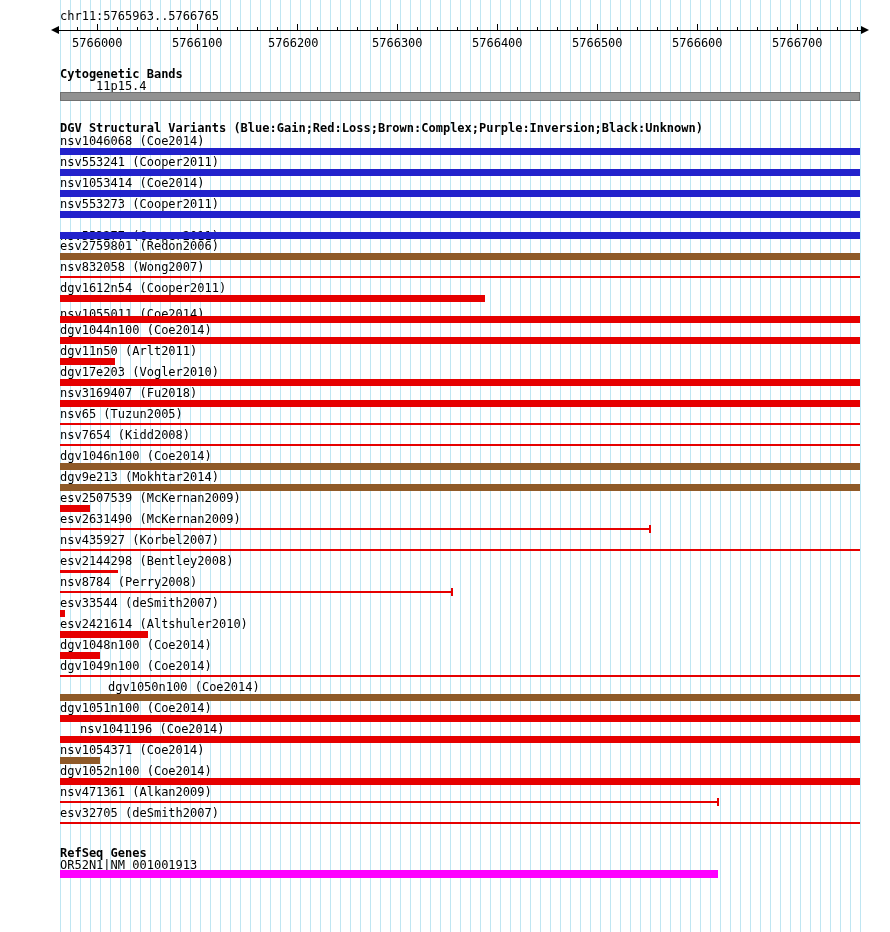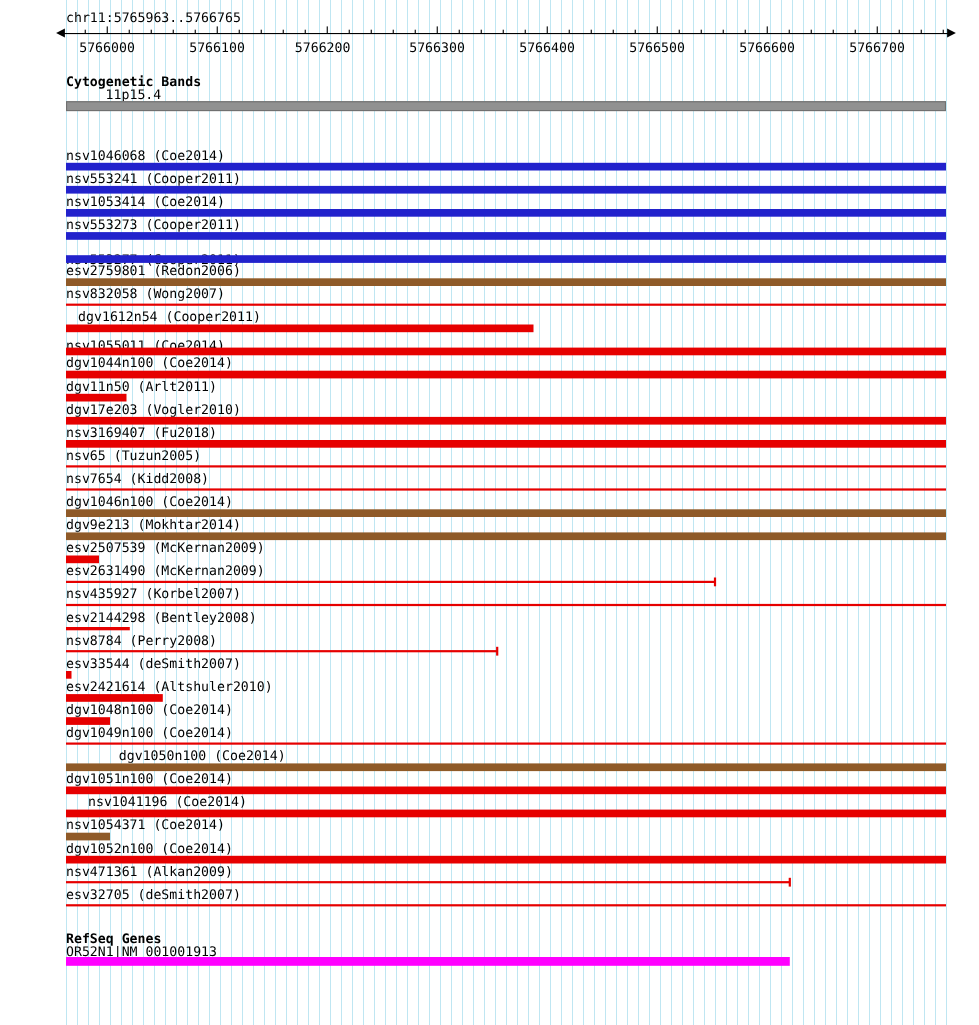--- a/index.html
+++ b/index.html
@@ -83,36 +83,37 @@
         <div class="txt" style="left: 572px; top: 37px;">5766500</div>
         <div class="txt" style="left: 672px; top: 37px;">5766600</div>
         <div class="txt" style="left: 772px; top: 37px;">5766700</div>
       </div>
   </div>
 
   <div class="txt bold" style="left:60px; top:68px;">Cytogenetic Bands</div>
   <div class="txt" style="left:60px; top:80px;padding-left:36px;">11p15.4</div>
   <div class="cyto-bar" id="cyto-bar" style="background: rgb(145, 145, 145);"></div>
 
+  <div class="txt bold" style="left:60px; top:122px;">DGV Structural Variants (Blue:Gain;Red:Loss;Brown:Complex;Purple:Inversion;Black:Unknown)</div>
   <div id="dgv-tracks">
       <div class="txt" style="left: 60px; top: 135px;">nsv1046068 (Coe2014)</div>
       <div class="vbar" style="left: 60px; top: 148px; width: 800px; height: 7px; background: rgb(34, 34, 204);"></div>
       <div class="txt" style="left: 60px; top: 156px;">nsv553241 (Cooper2011)</div>
       <div class="vbar" style="left: 60px; top: 169px; width: 800px; height: 7px; background: rgb(34, 34, 204);"></div>
       <div class="txt" style="left: 60px; top: 177px;">nsv1053414 (Coe2014)</div>
       <div class="vbar" style="left: 60px; top: 190px; width: 800px; height: 7px; background: rgb(34, 34, 204);"></div>
       <div class="txt" style="left: 60px; top: 198px;">nsv553273 (Cooper2011)</div>
       <div class="vbar" style="left: 60px; top: 211px; width: 800px; height: 7px; background: rgb(34, 34, 204);"></div>
       <div class="txt" style="left: 60px; top: 230px;">nsv553277 (Cooper2011)</div>
       <div class="vbar" style="left: 60px; top: 232px; width: 800px; height: 7px; background: rgb(34, 34, 204);"></div>
       <div class="txt" style="left: 60px; top: 240px;">esv2759801 (Redon2006)</div>
       <div class="vbar" style="left: 60px; top: 253px; width: 800px; height: 7px; background: rgb(143, 90, 40);"></div>
       <div class="txt" style="left: 60px; top: 261px;">nsv832058 (Wong2007)</div>
       <div class="vbar" style="left: 60px; top: 276px; width: 800px; height: 2px; background: rgb(230, 0, 0);"></div>
-      <div class="txt" style="left: 60px; top: 282px; padding-left: 11px;">dgv1612n54 (Cooper2011)</div>
+      <div class="txt" style="left: 60px; top: 282px;">dgv1612n54 (Cooper2011)</div>
       <div class="vbar" style="left: 60px; top: 295px; width: 425px; height: 7px; background: rgb(230, 0, 0);"></div>
       <div class="txt" style="left: 60px; top: 308px; text-align: center;">nsv1055011 (Coe2014)</div>
       <div class="vbar" style="left: 60px; top: 316px; width: 800px; height: 7px; background: rgb(230, 0, 0);"></div>
       <div class="txt" style="left: 60px; top: 324px;">dgv1044n100 (Coe2014)</div>
       <div class="vbar" style="left: 60px; top: 337px; width: 800px; height: 7px; background: rgb(230, 0, 0);"></div>
       <div class="txt" style="left: 60px; top: 345px;">dgv11n50 (Arlt2011)</div>
       <div class="vbar" style="left: 60px; top: 358px; width: 55px; height: 7px; background: rgb(230, 0, 0);"></div>
       <div class="txt" style="left: 60px; top: 366px;">dgv17e203 (Vogler2010)</div>
       <div class="vbar" style="left: 60px; top: 379px; width: 800px; height: 7px; background: rgb(230, 0, 0);"></div>
       <div class="txt" style="left: 60px; top: 387px;">nsv3169407 (Fu2018)</div>

